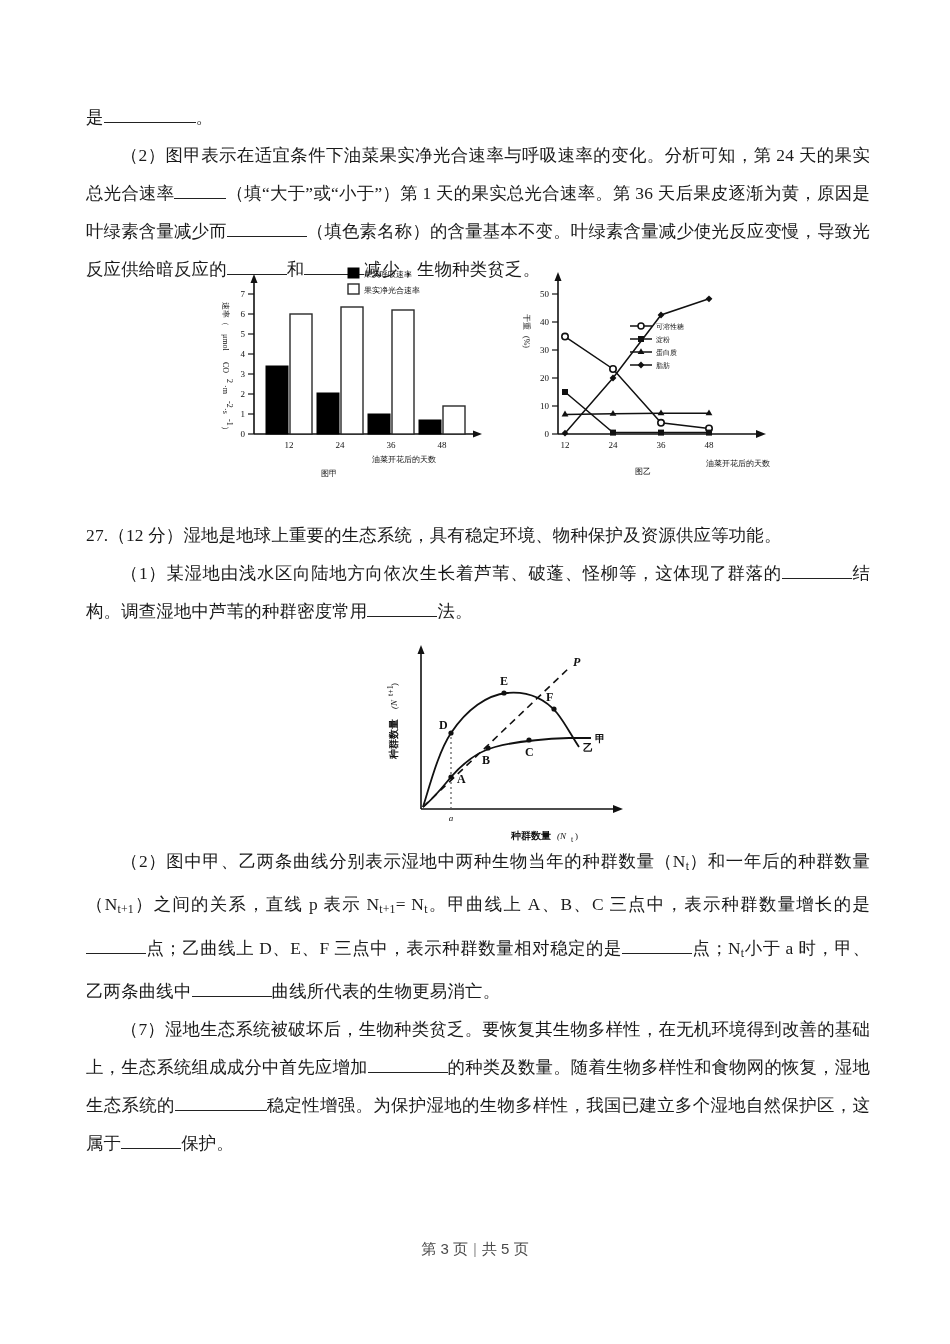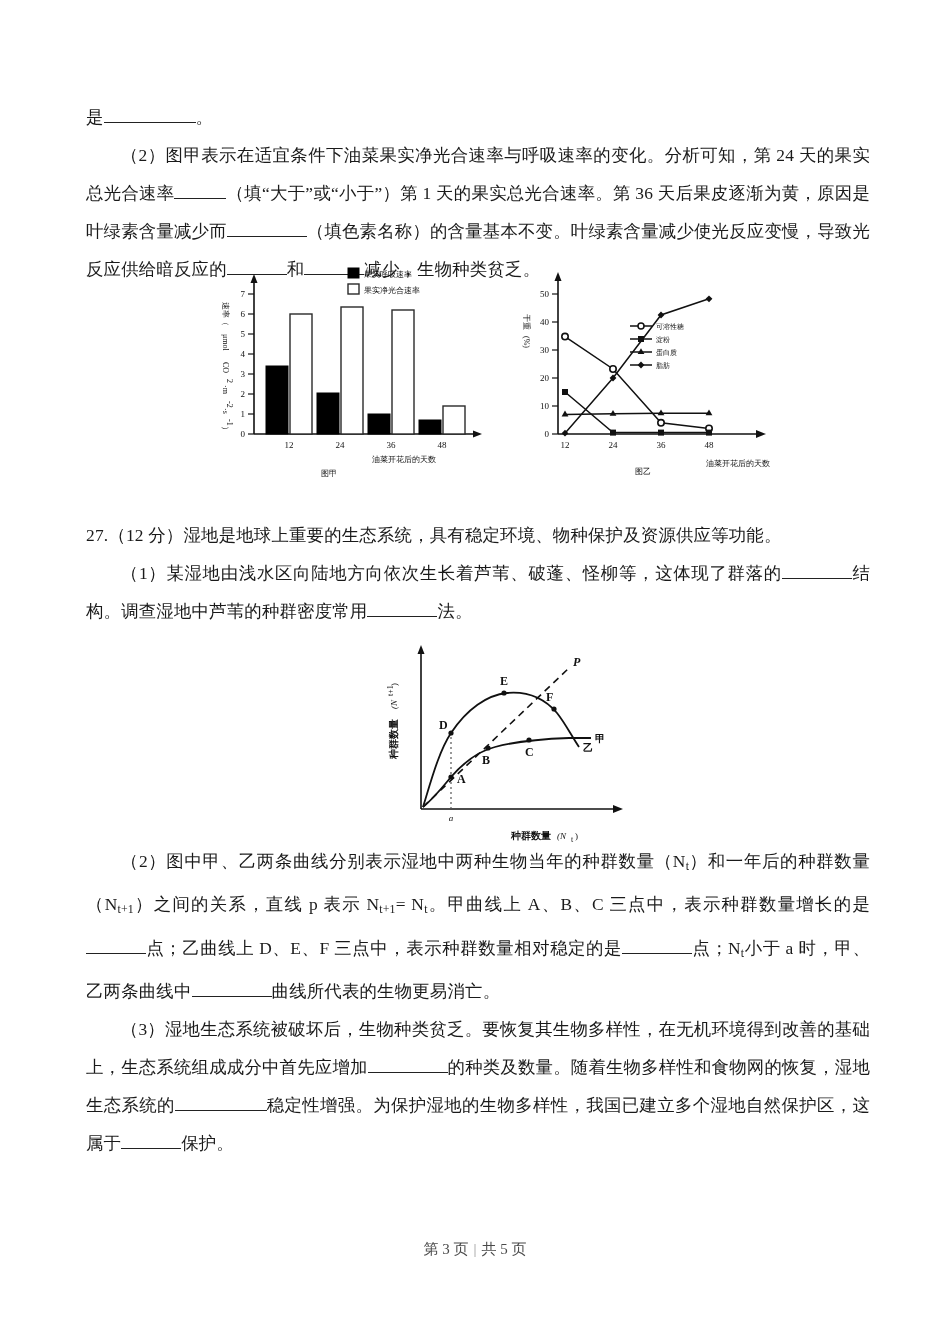--- a/index.html
+++ b/index.html
@@ -46,21 +46,21 @@
 
   
   .fig-pop { position:absolute; left:383px; top:641px; width:300px; height:208px; }
 
   
   .footer {
     position:absolute; left:0; top:1240px; width:950px;
     text-align:center;
     font-size:15px;
     color:#4a4a4a;
-    font-family:Liberation Serif, serif;
+    font-family:Liberation Sans, sans-serif;
   }
   .footer .sep { margin:0 5px; color:#999; }
 
   svg { display:block; }
   .axis { stroke:#111; stroke-width:1.6; fill:none; }
   .tick { stroke:#111; stroke-width:1.2; }
   .barfill { fill:#000; stroke:#000; stroke-width:1; }
   .baropen { fill:#fff; stroke:#2a2a2a; stroke-width:1.4; }
   .cjk-small { font-family:"DejaVu Sans","Liberation Sans",sans-serif; font-size:8px; fill:#111; }
   .cjk-tiny { font-family:"DejaVu Sans","Liberation Sans",sans-serif; font-size:7px; fill:#111; }
@@ -89,21 +89,21 @@
 
 
     <p class="para"><span>27.（12 分）湿地是地球上重要的生态系统，具有稳定环境、物种保护及资源供应等功能。</span></p>
 
     <p class="para indent"><span>（1）某湿地由浅水区向陆地方向依次生长着芦苇、破蓬、怪柳等，这体现了群落的</span><span class="blank b7"></span><span>结构。调查湿地中芦苇的种群密度常用</span><span class="blank b7"></span><span>法。</span></p>
 
     <div style="height:212px"></div>
 
     <p class="para indent"><span>（2）图中甲、乙两条曲线分别表示湿地中两种生物当年的种群数量（N</span><sub class="lat">t</sub><span>）和一年后的种群数量（N</span><sub class="lat">t+1</sub><span>）之间的关系，直线 p 表示 N</span><sub class="lat">t+1</sub><span>= N</span><sub class="lat">t</sub><span>。甲曲线上 A、B、C 三点中，表示种群数量增长的是</span><span class="blank b6"></span><span>点；乙曲线上 D、E、F 三点中，表示种群数量相对稳定的是</span><span class="blank b7"></span><span>点；N</span><sub class="lat">t</sub><span>小于 a 时，甲、乙两条曲线中</span><span class="blank b8"></span><span>曲线所代表的生物更易消亡。</span></p>
 
-    <p class="para indent"><span>（3）湿地生态系统被破坏后，生物种类贫乏。要恢复其生物多样性，在无机环境得到改善的基础上，生态系统组成成分中首先应增加</span><span class="blank b8"></span><span>的种类及数量。随着生物多样性和食物网的恢复，湿地生态系统的</span><span class="blank b9"></span><span>稳定性增强。为保护湿地的生物多样性，我国已建立多个湿地自然保护区，这属于</span><span class="blank b6"></span><span>保护。</span></p>
+    <p class="para indent"><span>（7）湿地生态系统被破坏后，生物种类贫乏。要恢复其生物多样性，在无机环境得到改善的基础上，生态系统组成成分中首先应增加</span><span class="blank b8"></span><span>的种类及数量。随着生物多样性和食物网的恢复，湿地生态系统的</span><span class="blank b9"></span><span>稳定性增强。为保护湿地的生物多样性，我国已建立多个湿地自然保护区，这属于</span><span class="blank b6"></span><span>保护。</span></p>
 
 
   </div>
 
   <div class="figrow">
 
     <div class="fig fig-jia">
       <svg width="300" height="222" viewBox="0 0 300 222">
 
         <line class="axis" x1="50" y1="18" x2="50" y2="172"></line>

